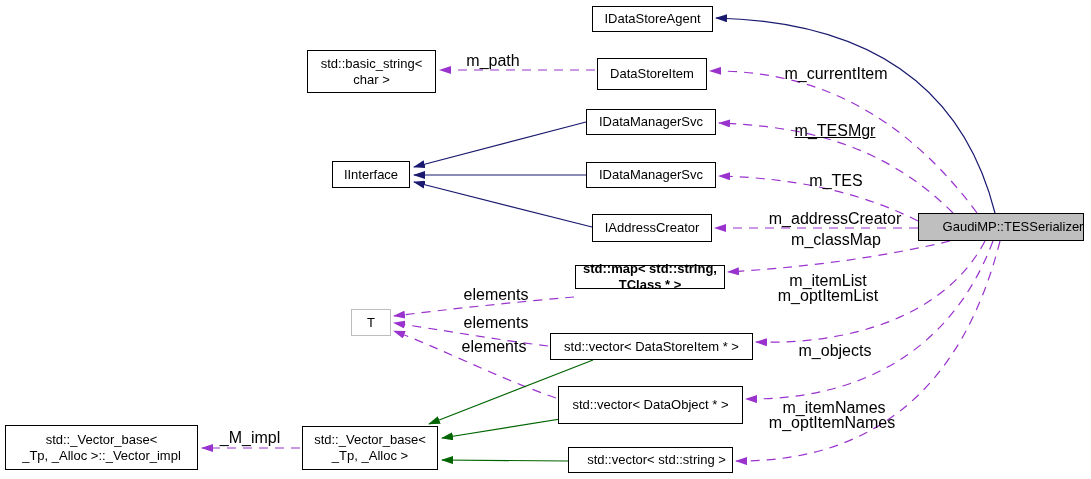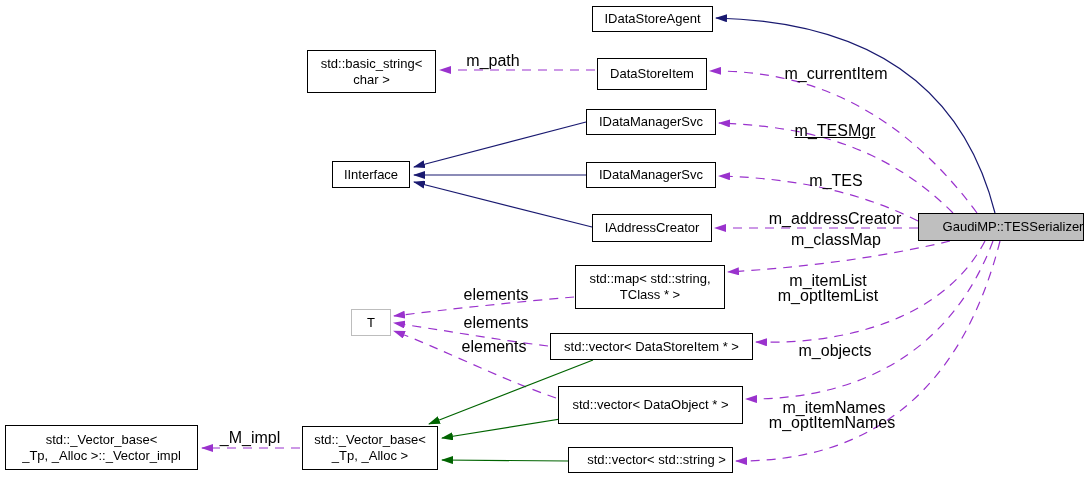--- a/index.html
+++ b/index.html
@@ -94,21 +94,21 @@
   <div id="node-layer">
       <div class="node" style="left: 592px; top: 6px; width: 121px; height: 26px;">IDataStoreAgent</div>
       <div class="node" style="left: 307px; top: 50px; width: 129px; height: 43px;">std::basic_string&lt;
 char &gt;</div>
       <div class="node" style="left: 597px; top: 58px; width: 110px; height: 32px;">DataStoreItem</div>
       <div class="node" style="left: 586px; top: 109px; width: 130px; height: 26px;">IDataManagerSvc</div>
       <div class="node" style="left: 332px; top: 161px; width: 78px; height: 27px;">IInterface</div>
       <div class="node" style="left: 586px; top: 162px; width: 130px; height: 26px;">IDataManagerSvc</div>
       <div class="node" style="left: 592px; top: 214px; width: 120px; height: 28px;">IAddressCreator</div>
       <div class="node current" style="left: 918px; top: 213px; width: 166px; height: 28px;">GaudiMP::TESSerializer</div>
-      <div class="node" style="left: 575px; top: 265px; width: 150px; height: 44px;">std::map&lt; std::string,
+      <div class="node" style="left: 575px; top: 265px; width: 150px; height: 24px; font-weight: bold;">std::map&lt; std::string,
 TClass * &gt;</div>
       <div class="node template-parameter" style="left: 351px; top: 309px; width: 40px; height: 27px;">T</div>
       <div class="node" style="left: 550px; top: 333px; width: 203px; height: 27px;">std::vector&lt; DataStoreItem * &gt;</div>
       <div class="node" style="left: 558px; top: 386px; width: 185px; height: 38px;">std::vector&lt; DataObject * &gt;</div>
       <div class="node" style="left: 5px; top: 425px; width: 193px; height: 45px;">std::_Vector_base&lt;
 _Tp, _Alloc &gt;::_Vector_impl</div>
       <div class="node" style="left: 302px; top: 426px; width: 136px; height: 44px;">std::_Vector_base&lt;
 _Tp, _Alloc &gt;</div>
       <div class="node" style="left: 568px; top: 447px; width: 165px; height: 26px; padding-left: 12px;">std::vector&lt; std::string &gt;</div>
     </div>

